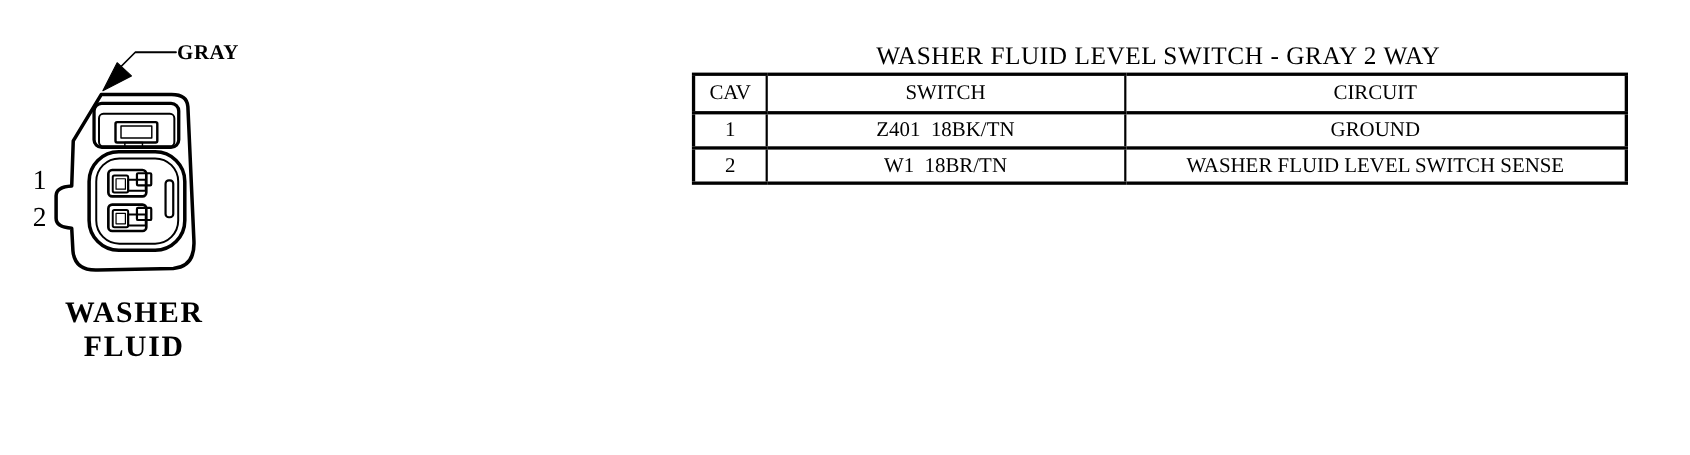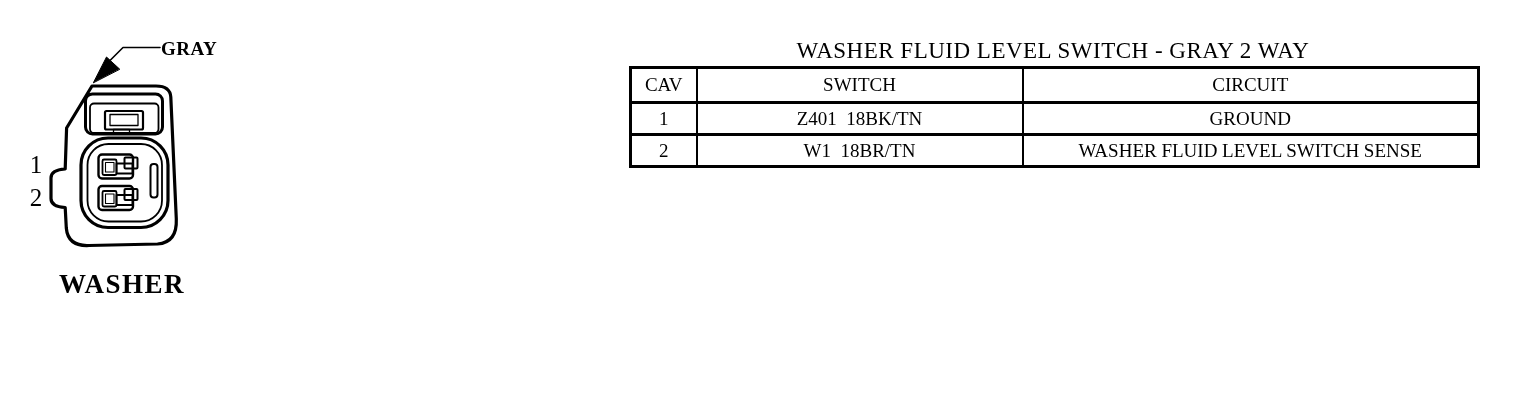--- a/index.html
+++ b/index.html
@@ -87,20 +87,21 @@
     </g>
   </svg>
 
   <div class="gray-label">GRAY</div>
 
   <div class="pin-label pin-1">1</div>
   <div class="pin-label pin-2">2</div>
 
   <div class="caption">
     <div>WASHER</div>
+    <div>FLUID</div>
   </div>
 
   <div class="table-title">WASHER FLUID LEVEL SWITCH - GRAY 2 WAY</div>
 
   <table class="pinout">
     <colgroup>
       <col style="width:66px">
         <col style="width:326px">
         <col style="width:456px">
     </colgroup>

